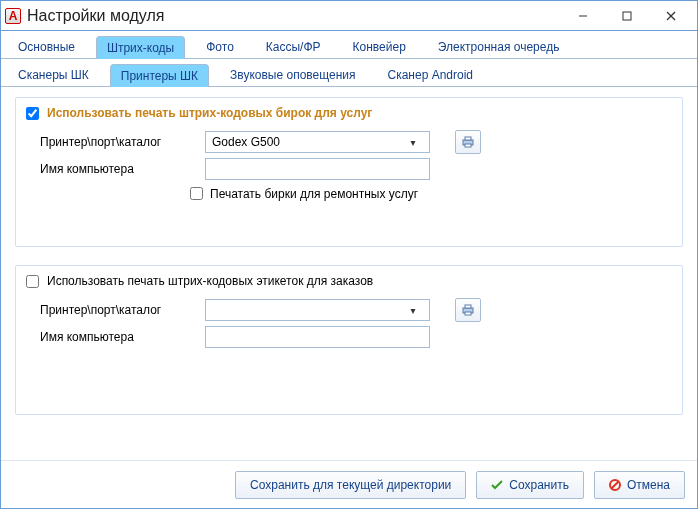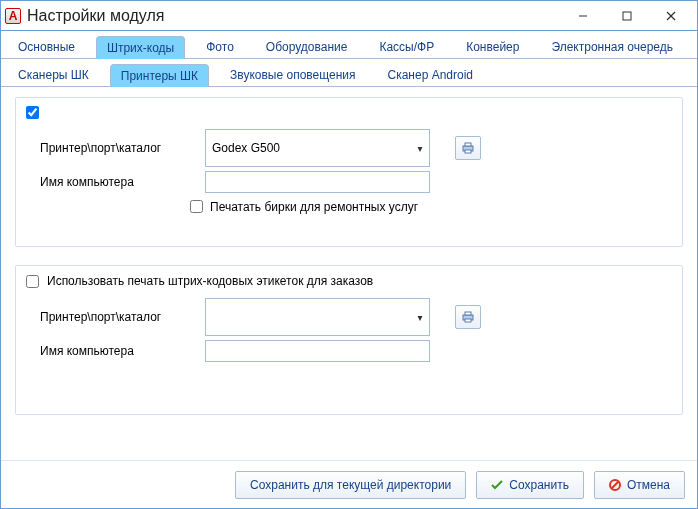--- a/index.html
+++ b/index.html
@@ -92,24 +92,24 @@
   }
   .chk-row input[type=checkbox] { margin:0 4px 0 0; }
   .chk-label.bold-orange { font-weight:bold; color:#c8831a; }
   .form-row {
     display:flex;align-items:center;
     margin:4px 0 4px 14px;
     gap:25px;
   }
   .form-label { width:140px; }
   .combo {
-    width:225px; height:38px;
+    width:225px; height:22px;
     border:1px solid #a7bdd6;
     display:flex;align-items:center;justify-content:space-between;
-    padding:0 1px 0 6px;
+    padding:0 8px 0 6px;
     background:#fff;
     font-size:12px;
   }
   .combo .caret {
     width:16px;height:18px;
     display:flex;align-items:center;justify-content:center;
     font-size:10px;color:#333;
   }
   .text-input {
     width:225px;height:22px;
@@ -172,37 +172,37 @@
             <line x1="9" y1="1" x2="1" y2="9" stroke="#333" stroke-width="1.2"></line>
           </svg>
       </div>
     </div>
   </div>
 
   <div class="tabstrip" id="main-tabs">
       <div class="tab">Основные</div>
       <div class="tab active">Штрих-коды</div>
       <div class="tab">Фото</div>
-      <div class="tab">Оборудование</div>
       <div class="tab">Кассы/ФР</div>
       <div class="tab">Конвейер</div>
       <div class="tab">Электронная очередь</div>
     </div>
   <div class="subtabstrip" id="sub-tabs">
       <div class="tab">Сканеры ШК</div>
       <div class="tab active">Принтеры ШК</div>
       <div class="tab">Звуковые оповещения</div>
       <div class="tab">Сканер Android</div>
     </div>
 
   <div class="content">
 
     <div class="section">
       <div class="chk-row">
         <input type="checkbox" checked="" style="">
+        <span class="chk-label bold-orange">Использовать печать штрих-кодовых бирок для услуг</span>
       </div>
       <div class="form-row">
         <span class="form-label">Принтер\порт\каталог</span>
         <div class="combo">
           <span>Godex G500</span>
           <span class="caret">▾</span>
         </div>
         <div class="icon-btn">
           <svg width="14" height="14" viewBox="0 0 14 14">
               <rect x="2" y="5" width="10" height="5" fill="#b8cee8" stroke="#5a7bab"></rect>

